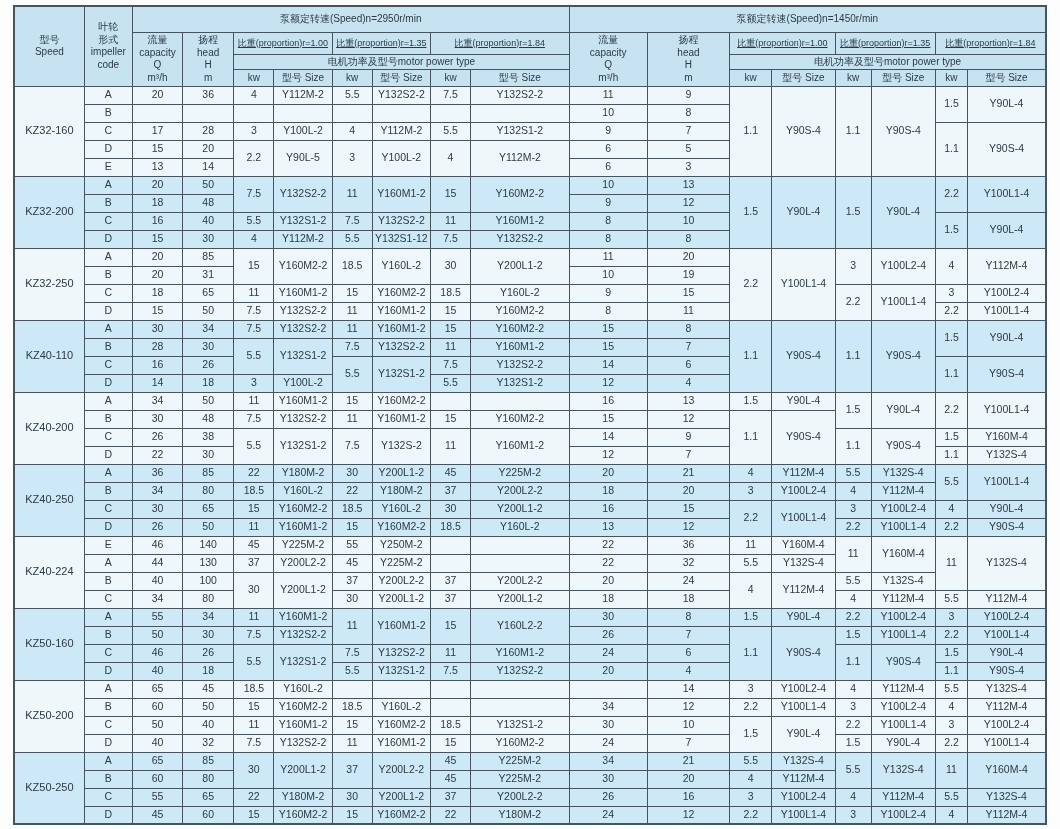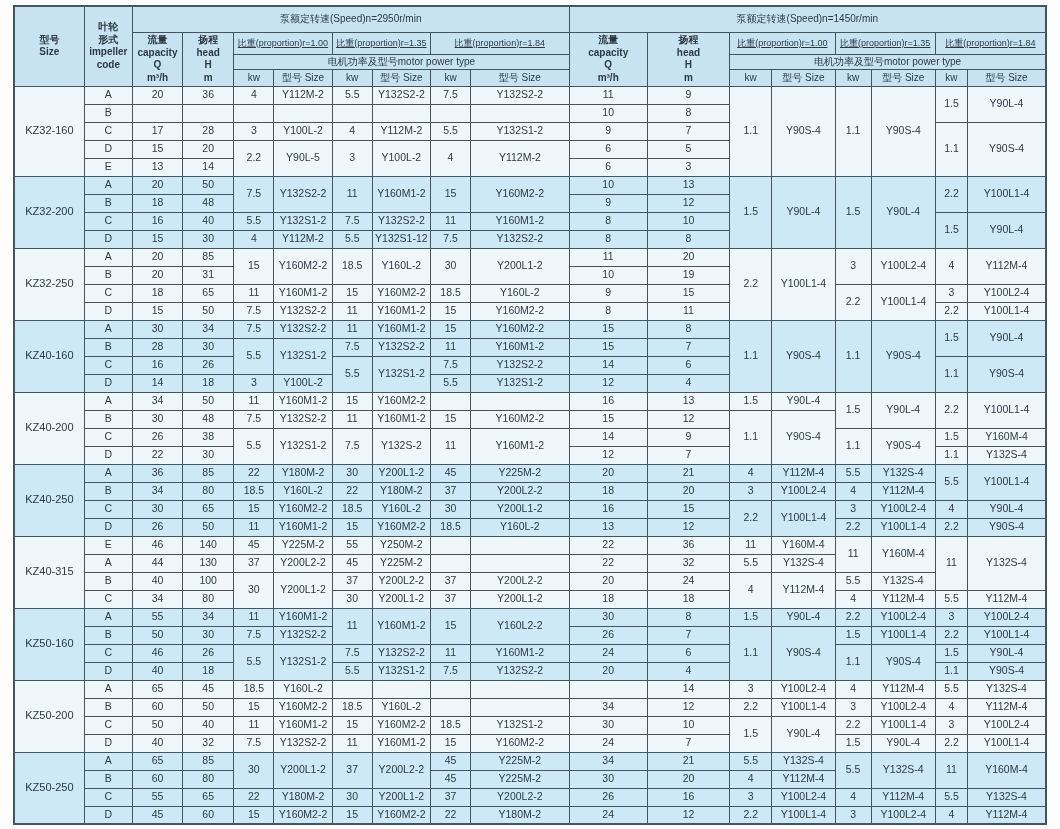--- a/index.html
+++ b/index.html
@@ -18,21 +18,21 @@
   }
   th, td {
     border:1px solid var(--border,#46545e);
     text-align:center;
     vertical-align:middle;
     color:var(--text,#2c3a44);
     padding:0 1px;
     overflow:hidden;
   }
   thead th { background:var(--header-bg,#c7e3f2); font-weight:normal; font-size:10px; }
-  .pre { white-space:pre-line; line-height:1.25;font-weight:bold; }
+  .pre { white-space:pre-line; line-height:1.25; }
   tr.h1 { height:26px; }
   tr.h2 { height:22px;margin-left:48px; }
   tr.h3 { height:15px; }
   tr.h4 { height:17px;margin-top:11px; }
   .prop { font-size:9px;text-decoration:underline; }
   tbody tr { height:18px; }
   tbody td { font-size:10.5px; line-height:1.05; }
   td.w { background:var(--row-white,#f0f7fb); }
   td.b { background:var(--row-blue,#cde8f6); }
   td.model-cell { font-size:11px; }
@@ -58,21 +58,21 @@
       <col style="width:42px">
         <col style="width:63px">
         <col style="width:36px">
         <col style="width:64px">
       <col style="width:32px">
         <col style="width:78px">
     </colgroup>
     <thead>
       <tr class="h1">
         <th rowspan="4" class="pre">型号
-Size</th>
+Speed</th>
         <th rowspan="4" class="pre">叶轮
 形式
 impeller
 code</th>
         <th colspan="8">泵额定转速(Speed)n=2950r/min</th>
         <th colspan="8">泵额定转速(Speed)n=1450r/min</th>
       </tr>
       <tr class="h2">
         <th rowspan="3" class="pre">流量
 capacity
@@ -293,21 +293,21 @@
           <td class="w">11</td>
           <td class="w">Y160M1-2</td>
           <td class="w">15</td>
           <td class="w">Y160M2-2</td>
           <td class="w">8</td>
           <td class="w">11</td>
           <td class="w">2.2</td>
           <td class="w">Y100L1-4</td>
         </tr>
         <tr>
-          <td rowspan="4" class="b model-cell">KZ40-160</td>
+          <td rowspan="4" class="b model-cell">KZ40-110</td>
           <td class="b">A</td>
           <td class="b">30</td>
           <td class="b">34</td>
           <td class="b">7.5</td>
           <td class="b">Y132S2-2</td>
           <td class="b">11</td>
           <td class="b">Y160M1-2</td>
           <td class="b">15</td>
           <td class="b">Y160M2-2</td>
           <td class="b">15</td>
@@ -484,21 +484,21 @@
           <td class="b">18.5</td>
           <td class="b">Y160L-2</td>
           <td class="b">13</td>
           <td class="b">12</td>
           <td class="b">2.2</td>
           <td class="b">Y100L1-4</td>
           <td class="b">2.2</td>
           <td class="b">Y90S-4</td>
         </tr>
         <tr>
-          <td rowspan="4" class="w model-cell">KZ40-315</td>
+          <td rowspan="4" class="w model-cell">KZ40-224</td>
           <td class="w">E</td>
           <td class="w">46</td>
           <td class="w">140</td>
           <td class="w">45</td>
           <td class="w">Y225M-2</td>
           <td class="w">55</td>
           <td class="w">Y250M-2</td>
           <td class="w"></td>
           <td class="w"></td>
           <td class="w">22</td>

